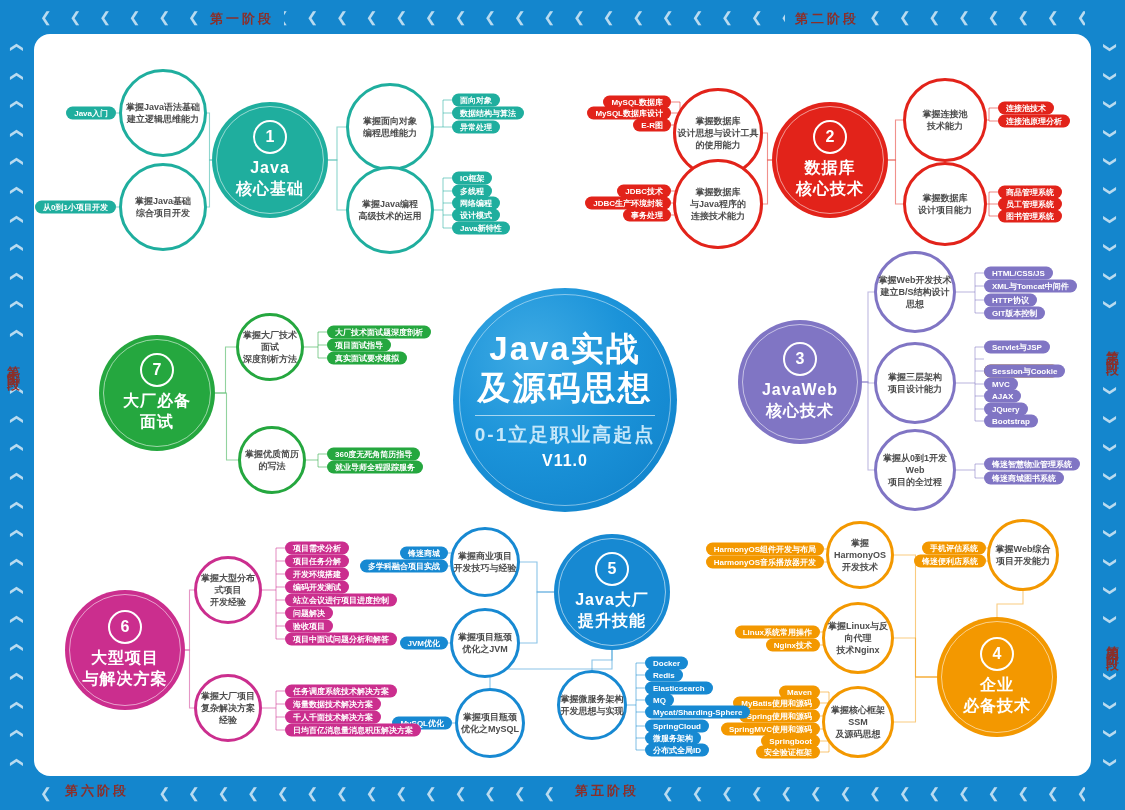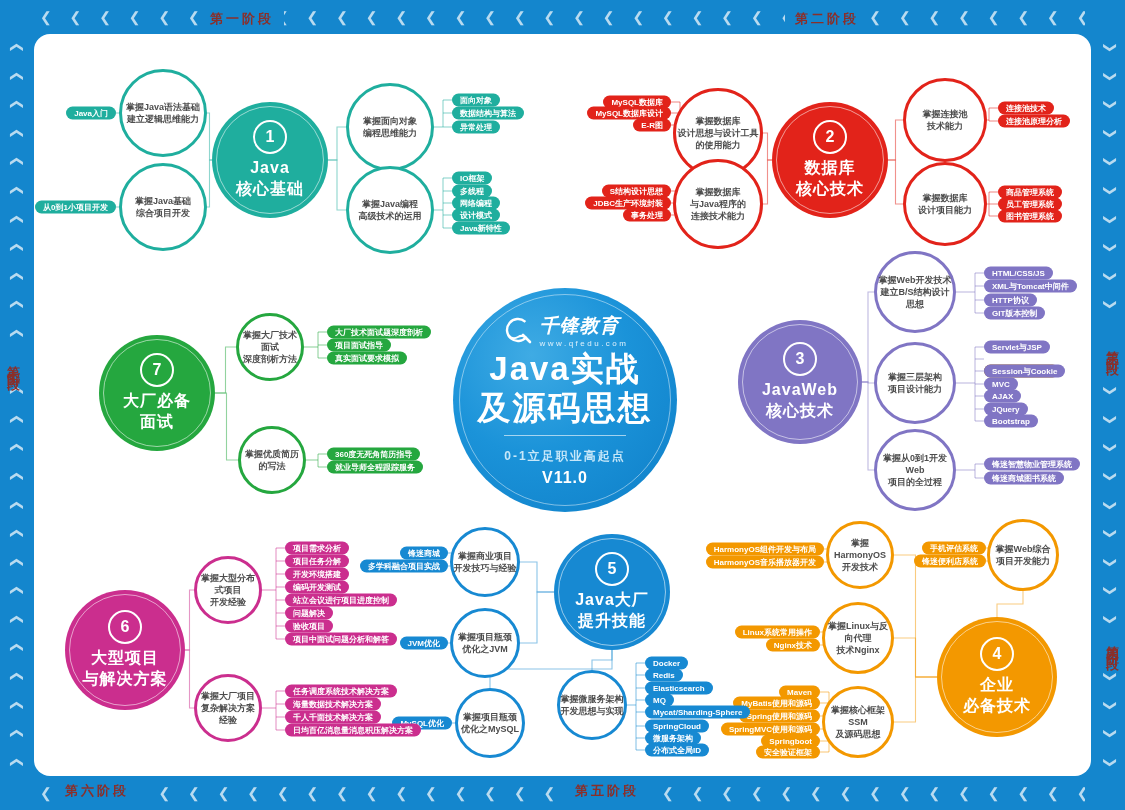--- a/index.html
+++ b/index.html
@@ -61,22 +61,22 @@
     background:radial-gradient(circle at 35% 30%,#3fabe4 0%,#1b93d9 45%,#0e7ec7 100%);
     z-index:5;display:flex;flex-direction:column;align-items:center;justify-content:center;
     color:#fff;text-align:center;
   }
   .center::after{content:"";position:absolute;inset:6px;border:1px solid rgba(255,255,255,.45);border-radius:50%;}
   .brandrow{display:flex;align-items:center;gap:6px;margin-bottom:2px;}
   .brandcol{display:flex;flex-direction:column;align-items:flex-start;}
   .brand{font-size:19px;font-weight:bold;font-style:italic;letter-spacing:1px;}
   .brandurl{font-size:8px;letter-spacing:2.5px;color:#dff1fc;}
   .ctitle{font-size:33px;font-weight:bold;line-height:1.18;letter-spacing:2px;}
-  .csub{margin-top:7px;padding-top:12px;border-top:1px solid rgba(255,255,255,.6);
-    font-size:12px;letter-spacing:2px;color:#c6e7f9;font-weight:bold;}
+  .csub{margin-top:7px;padding-top:6px;border-top:1px solid rgba(255,255,255,.6);
+    font-size:19px;letter-spacing:2px;color:#c6e7f9;font-weight:bold;}
   .cver{margin-top:4px;font-size:16px;font-weight:bold;letter-spacing:1px;}
 </style>
 </head>
 <body>
 
 <div class="panel"></div>
 
 <div class="chev-h chev-top" id="chevTop">❮ ❮ ❮ ❮ ❮ ❮ ❮ ❮ ❮ ❮ ❮ ❮ ❮ ❮ ❮ ❮ ❮ ❮ ❮ ❮ ❮ ❮ ❮ ❮ ❮ ❮ ❮ ❮ ❮ ❮ ❮ ❮ ❮ ❮ ❮ ❮ ❮ ❮ ❮ ❮ ❮ ❮ ❮ ❮ ❮ ❮ ❮ ❮ ❮ ❮ ❮ ❮ ❮ ❮ ❮ ❮ ❮ ❮ ❮ ❮ ❮ ❮ ❮ ❮ ❮ ❮ ❮ ❮ ❮ ❮ ❮ ❮ ❮ ❮ ❮ ❮ ❮ ❮ ❮ ❮ </div>
 <div class="chev-h chev-bottom" id="chevBottom">❮ ❮ ❮ ❮ ❮ ❮ ❮ ❮ ❮ ❮ ❮ ❮ ❮ ❮ ❮ ❮ ❮ ❮ ❮ ❮ ❮ ❮ ❮ ❮ ❮ ❮ ❮ ❮ ❮ ❮ ❮ ❮ ❮ ❮ ❮ ❮ ❮ ❮ ❮ ❮ ❮ ❮ ❮ ❮ ❮ ❮ ❮ ❮ ❮ ❮ ❮ ❮ ❮ ❮ ❮ ❮ ❮ ❮ ❮ ❮ ❮ ❮ ❮ ❮ ❮ ❮ ❮ ❮ ❮ ❮ ❮ ❮ ❮ ❮ ❮ ❮ ❮ ❮ ❮ ❮ </div>
 <div class="chev-v chev-left" id="chevLeft">
@@ -325,21 +325,21 @@
       <div>的使用能力</div>
     </div>
     <div class="pill" style="background: rgb(226, 35, 26); top: 102px; right: 454px;">MySQL数据库</div>
     <div class="pill" style="background: rgb(226, 35, 26); top: 113px; right: 454px;">MySQL数据库设计</div>
     <div class="pill" style="background: rgb(226, 35, 26); top: 125px; right: 454px;">E-R图</div>
     <div class="sub" style="left: 718px; top: 204px; width: 84px; height: 84px; border: 3px solid rgb(226, 35, 26);">
       <div>掌握数据库</div>
       <div>与Java程序的</div>
       <div>连接技术能力</div>
     </div>
-    <div class="pill" style="background: rgb(226, 35, 26); top: 191px; right: 454px;">S结构设计思想</div>
+    <div class="pill" style="background: rgb(226, 35, 26); top: 191px; right: 454px;">JDBC技术</div>
     <div class="pill" style="background: rgb(226, 35, 26); top: 203px; right: 454px;">JDBC生产环境封装</div>
     <div class="pill" style="background: rgb(226, 35, 26); top: 215px; right: 454px;">事务处理</div>
     <div class="sub" style="left: 945px; top: 120px; width: 78px; height: 78px; border: 3px solid rgb(226, 35, 26);">
       <div>掌握连接池</div>
       <div>技术能力</div>
     </div>
     <div class="pill" style="background: rgb(226, 35, 26); top: 108px; left: 998px;">连接池技术</div>
     <div class="pill" style="background: rgb(226, 35, 26); top: 121px; left: 998px;">连接池原理分析</div>
     <div class="sub" style="left: 945px; top: 204px; width: 78px; height: 78px; border: 3px solid rgb(226, 35, 26);">
       <div>掌握数据库</div>
@@ -482,28 +482,17 @@
     <div class="pill" style="background: rgb(37, 167, 63); top: 345px; left: 327px;">项目面试指导</div>
     <div class="pill" style="background: rgb(37, 167, 63); top: 358px; left: 327px;">真实面试要求模拟</div>
     <div class="sub" style="left: 272px; top: 460px; width: 62px; height: 62px; border: 3px solid rgb(37, 167, 63);">
       <div>掌握优质简历的写法</div>
     </div>
     <div class="pill" style="background: rgb(37, 167, 63); top: 454px; left: 327px;">360度无死角简历指导</div>
     <div class="pill" style="background: rgb(37, 167, 63); top: 467px; left: 327px;">就业导师全程跟踪服务</div>
   </div>
 
 <div class="center">
-  <div class="brandrow">
-    <svg width="32" height="32" viewBox="0 0 32 32">
-      <circle cx="16" cy="15" r="11" fill="none" stroke="#fff" stroke-width="2.4" stroke-dasharray="52 17" transform="rotate(40 16 15)"></circle>
-      <path d="M7 21 q4 4 9 1 q4 -2.5 8 0.5" fill="none" stroke="#fff" stroke-width="2" stroke-linecap="round"></path>
-      <path d="M21 20 L28 27" stroke="#fff" stroke-width="2.6" stroke-linecap="round"></path>
-    </svg>
-    <div class="brandcol">
-      <span class="brand">千锋教育</span>
-      <span class="brandurl">www.qfedu.com</span>
-    </div>
-  </div>
   <div class="ctitle">Java实战</div>
   <div class="ctitle">及源码思想</div>
   <div class="csub">0-1立足职业高起点</div>
   <div class="cver">V11.0</div>
 </div>
 
 </body></html>

